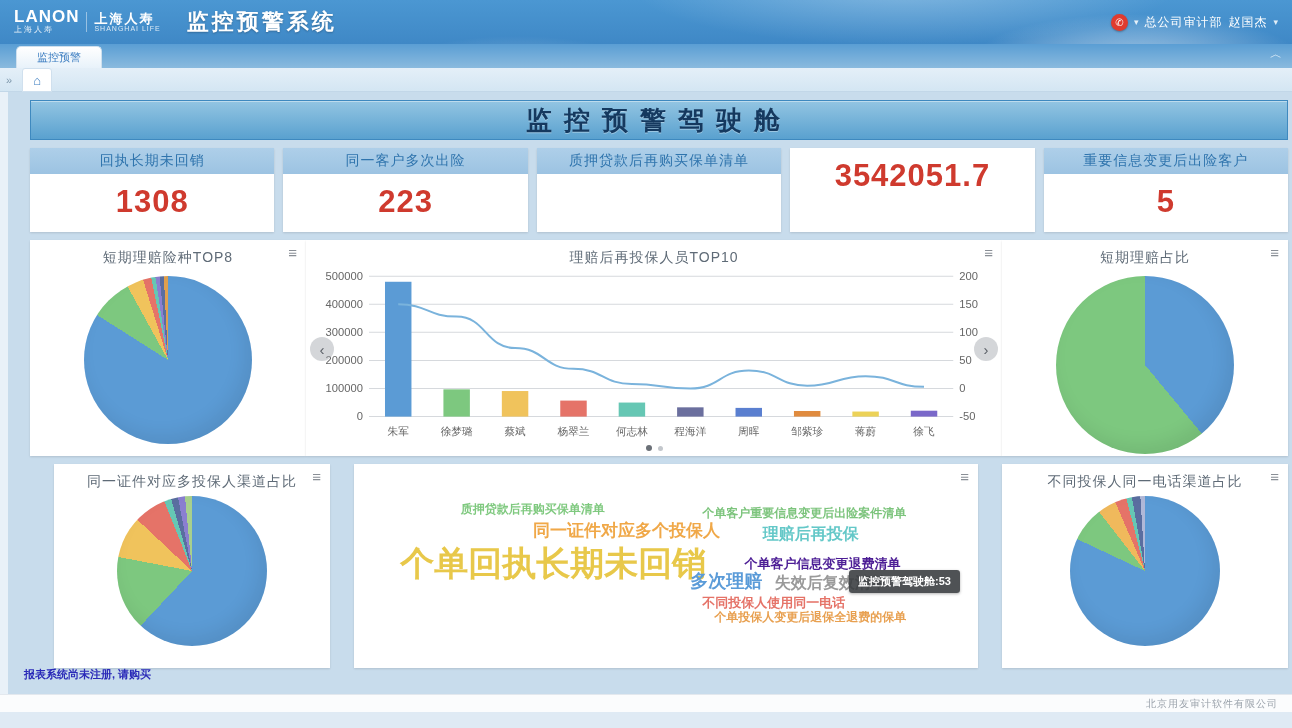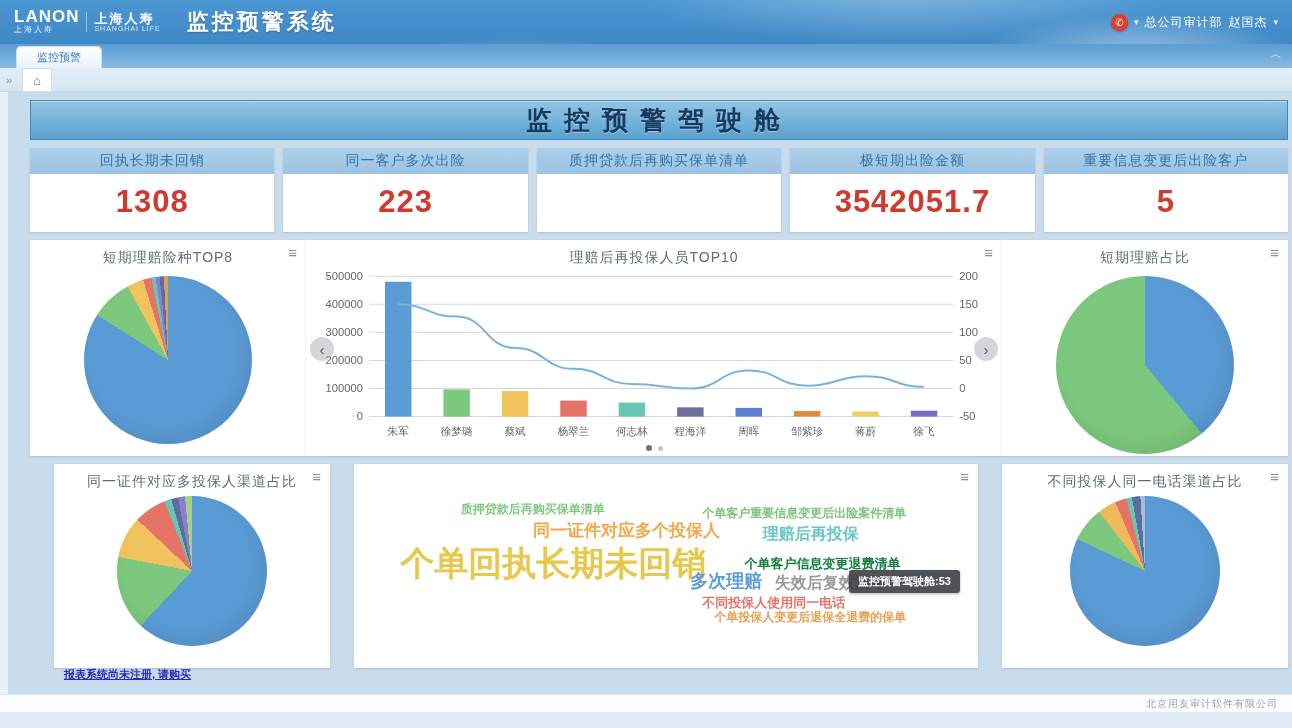--- a/index.html
+++ b/index.html
@@ -79,21 +79,21 @@
   .dots { position:absolute; bottom:5px; left:0; right:0; display:flex; justify-content:center; gap:6px; align-items:center; }
   .dot { width:6px; height:6px; border-radius:50%; background:#6b7077; cursor:pointer; }
   .dot.inactive { width:5px; height:5px; background:#c3c7cc; }
 
   .wordcloud { position:absolute; inset:26px 10px 10px 10px; overflow:hidden; }
   .wc-item { position:absolute; white-space:nowrap; font-weight:bold; line-height:1.1; cursor:default; }
   .wc-tooltip { position:absolute; background:rgba(55,58,62,.88); color:#fff; font-size:11px; font-weight:bold;
     padding:4px 9px; border-radius:3px; white-space:nowrap; box-shadow:0 1px 3px rgba(0,0,0,.3); }
 
   .notice-link { position:absolute; left:16px; bottom:12px; font-size:11px; font-weight:bold; color:#2a2ab8;
-    text-decoration:underline; cursor:pointer;margin-left:40px; }
+    cursor:pointer; }
 
   footer { flex:0 0 18px; background:#fbfcfd; border-top:1px solid #e3e8ee; display:flex; align-items:center;
     justify-content:flex-end; padding-right:14px; }
   .footer-text { color:#9aa2ab; font-size:10px; letter-spacing:1px; }
   .bottom-strip { flex:0 0 16px; background:#dfeaf4; }
 
   svg text { font-family:"Liberation Sans","DejaVu Sans",sans-serif; }
 </style>
 </head>
 <body>
@@ -147,21 +147,20 @@
         <div class="kpi-value" style="color: rgb(207, 58, 46);">1308</div>
       </div>
       <div class="kpi-card">
         <div class="kpi-head">同一客户多次出险</div>
         <div class="kpi-value" style="color: rgb(207, 58, 46);">223</div>
       </div>
       <div class="kpi-card">
         <div class="kpi-head">质押贷款后再购买保单清单</div>
       </div>
       <div class="kpi-card">
-        <div class="kpi-head">极短期出险金额</div>
         <div class="kpi-value" style="color: rgb(207, 58, 46);">3542051.7</div>
       </div>
       <div class="kpi-card">
         <div class="kpi-head">重要信息变更后出险客户</div>
         <div class="kpi-value" style="color: rgb(207, 58, 46);">5</div>
       </div>
     </div>
 
     <div class="grid-row row1">
       <div class="card w-left">
@@ -237,21 +236,21 @@
       </div>
 
       <div class="card w-mid">
         <span class="burger">≡</span>
         <div class="wordcloud" id="wordcloud">
             <span class="wc-item" style="left: 16%; top: 8%; color: rgb(127, 201, 127); font-size: 12px;">质押贷款后再购买保单清单</span>
             <span class="wc-item" style="left: 56%; top: 10%; color: rgb(124, 196, 124); font-size: 12px;">个单客户重要信息变更后出险案件清单</span>
             <span class="wc-item" style="left: 28%; top: 19%; color: rgb(240, 168, 72); font-size: 17px;">同一证件对应多个投保人</span>
             <span class="wc-item" style="left: 66%; top: 21%; color: rgb(100, 200, 200); font-size: 16px;">理赔后再投保</span>
             <span class="wc-item" style="left: 6%; top: 33%; color: rgb(232, 200, 74); font-size: 34px;">个单回执长期未回销</span>
-            <span class="wc-item" style="left: 63%; top: 40%; color: #15803d; font-size: 13px;">个单客户信息变更退费清单</span>
+            <span class="wc-item" style="left: 63%; top: 40%; color: #4c1d95; font-size: 13px;">个单客户信息变更退费清单</span>
             <span class="wc-item" style="left: 54%; top: 49%; color: rgb(90, 155, 216); font-size: 18px;">多次理赔</span>
             <span class="wc-item" style="left: 68%; top: 50%; color: rgb(154, 154, 154); font-size: 16px;">失效后复效清单</span>
             <span class="wc-item" style="left: 56%; top: 63%; color: rgb(229, 115, 104); font-size: 13px;">不同投保人使用同一电话</span>
             <span class="wc-item" style="left: 58%; top: 72%; color: rgb(232, 160, 80); font-size: 12px;">个单投保人变更后退保全退费的保单</span>
           </div>
         <div class="wc-tooltip" id="wc-tooltip" style="right:18px; top:52%;">监控预警驾驶舱:53</div>
       </div>
 
       <div class="card w-right">
         <div class="card-title">不同投保人同一电话渠道占比</div>

